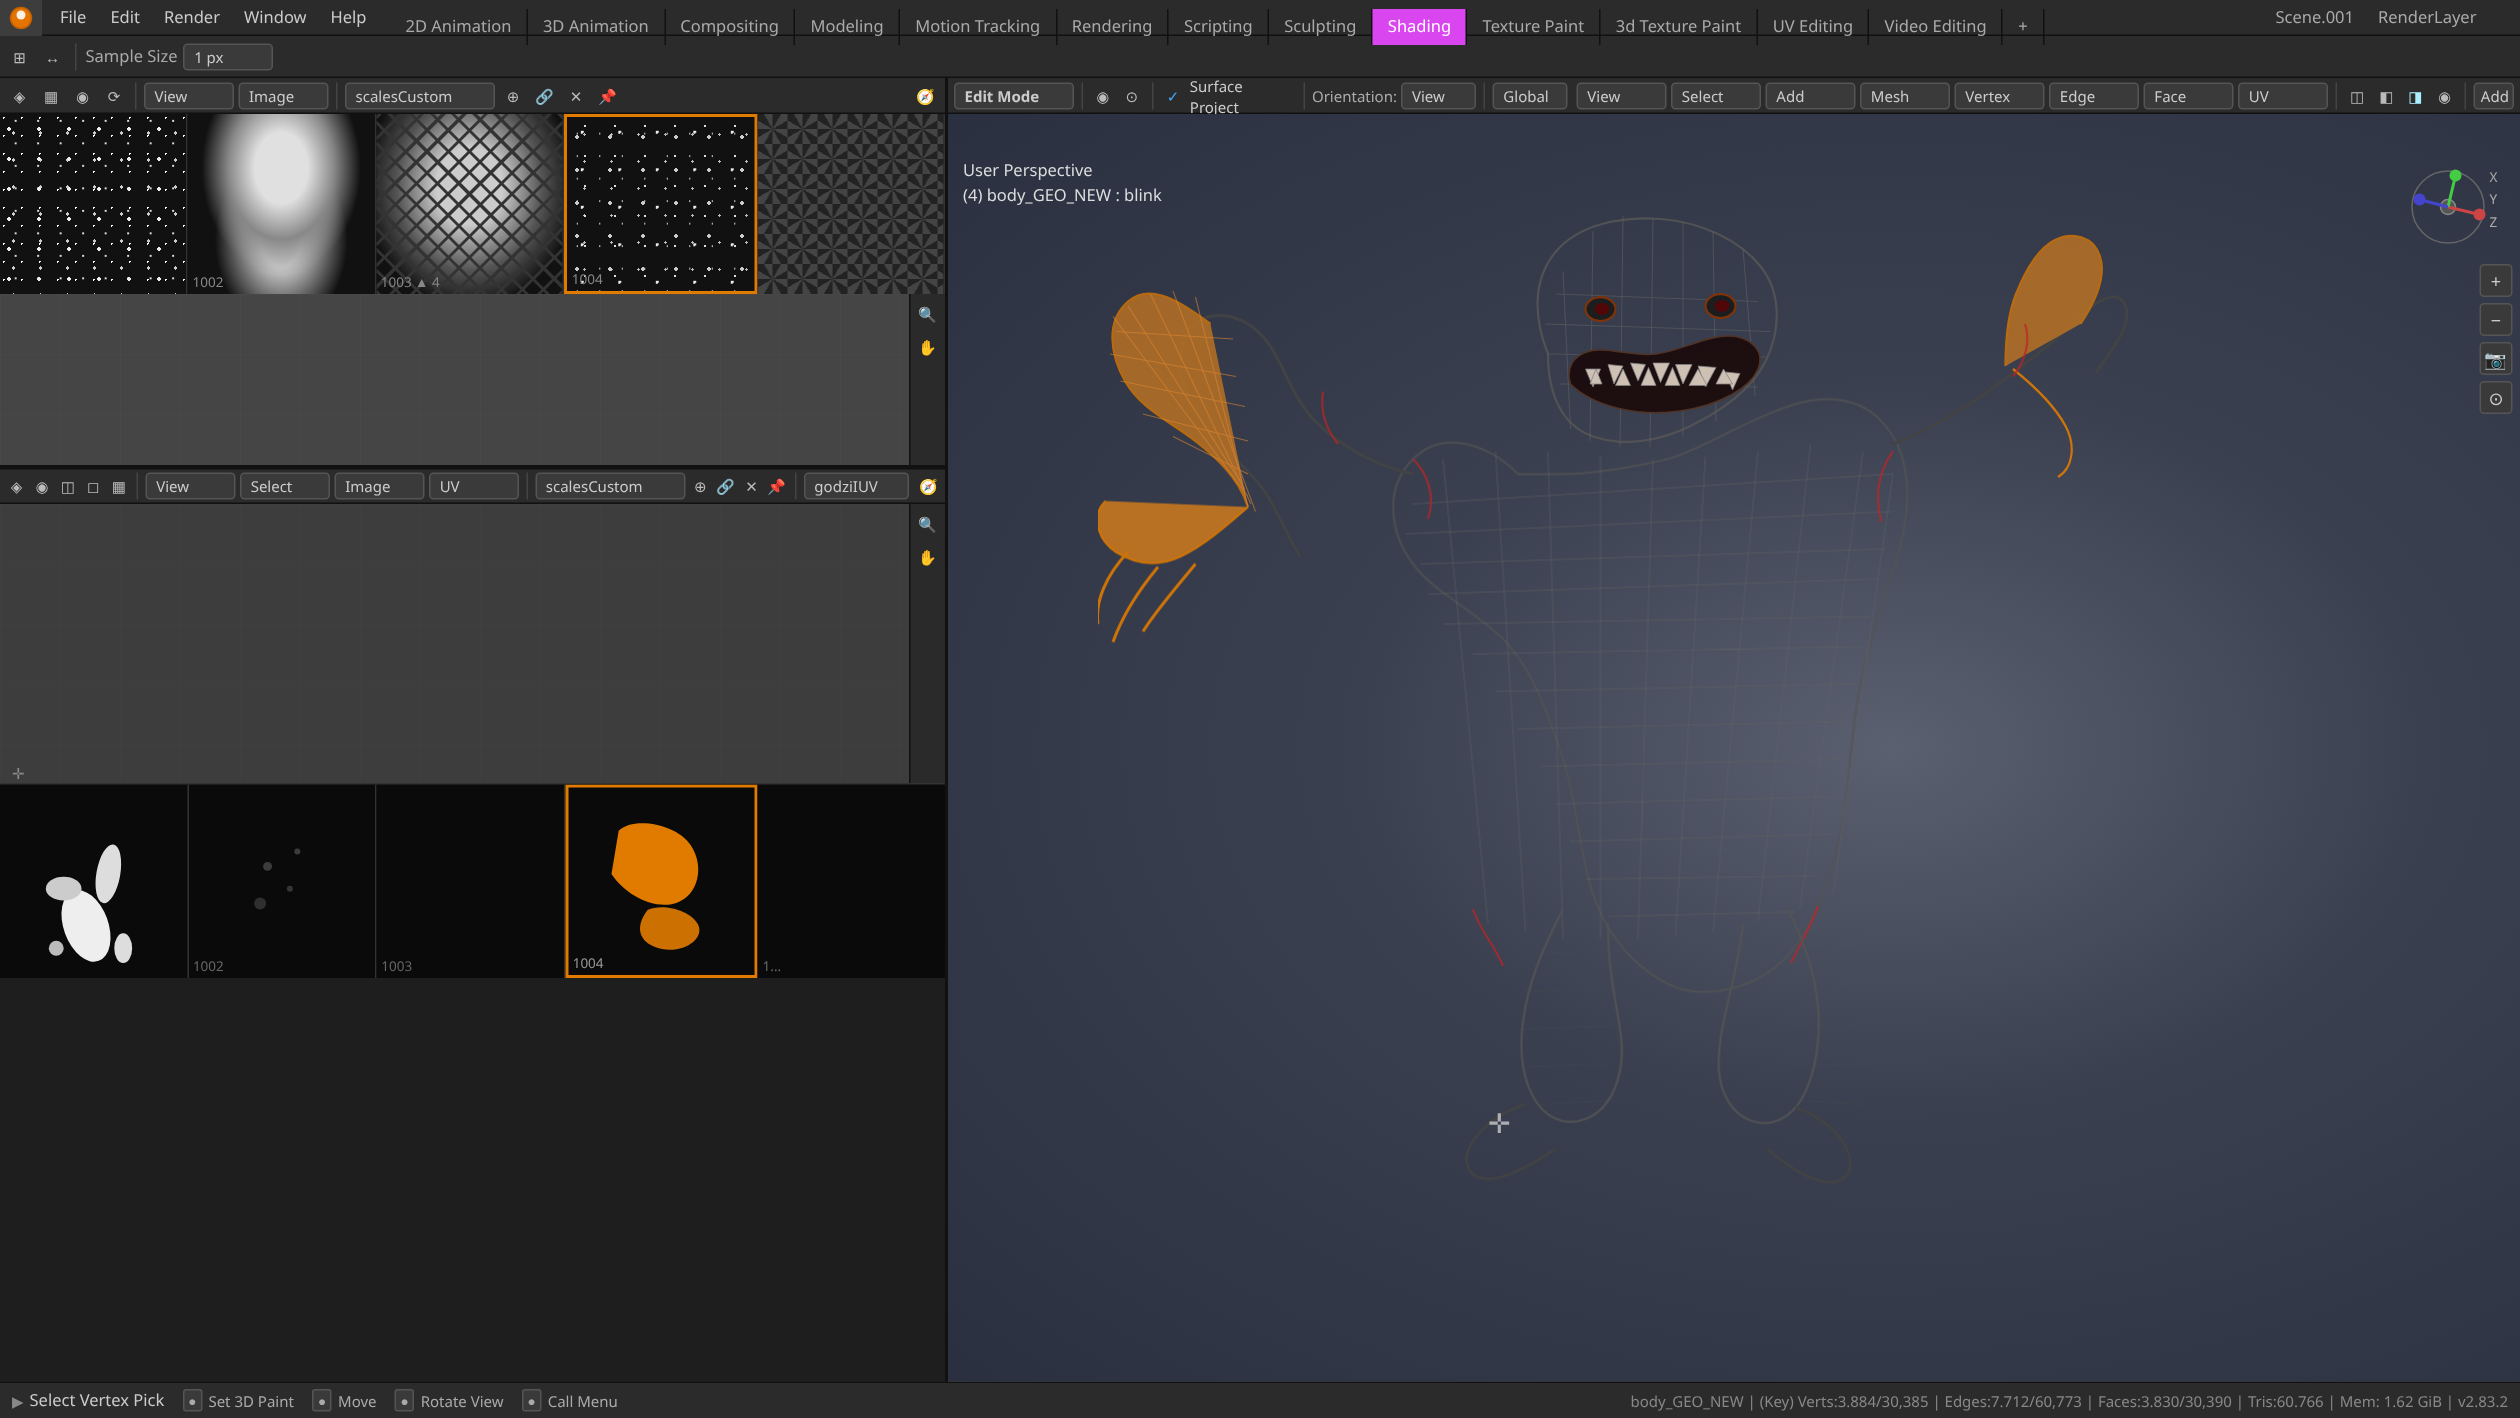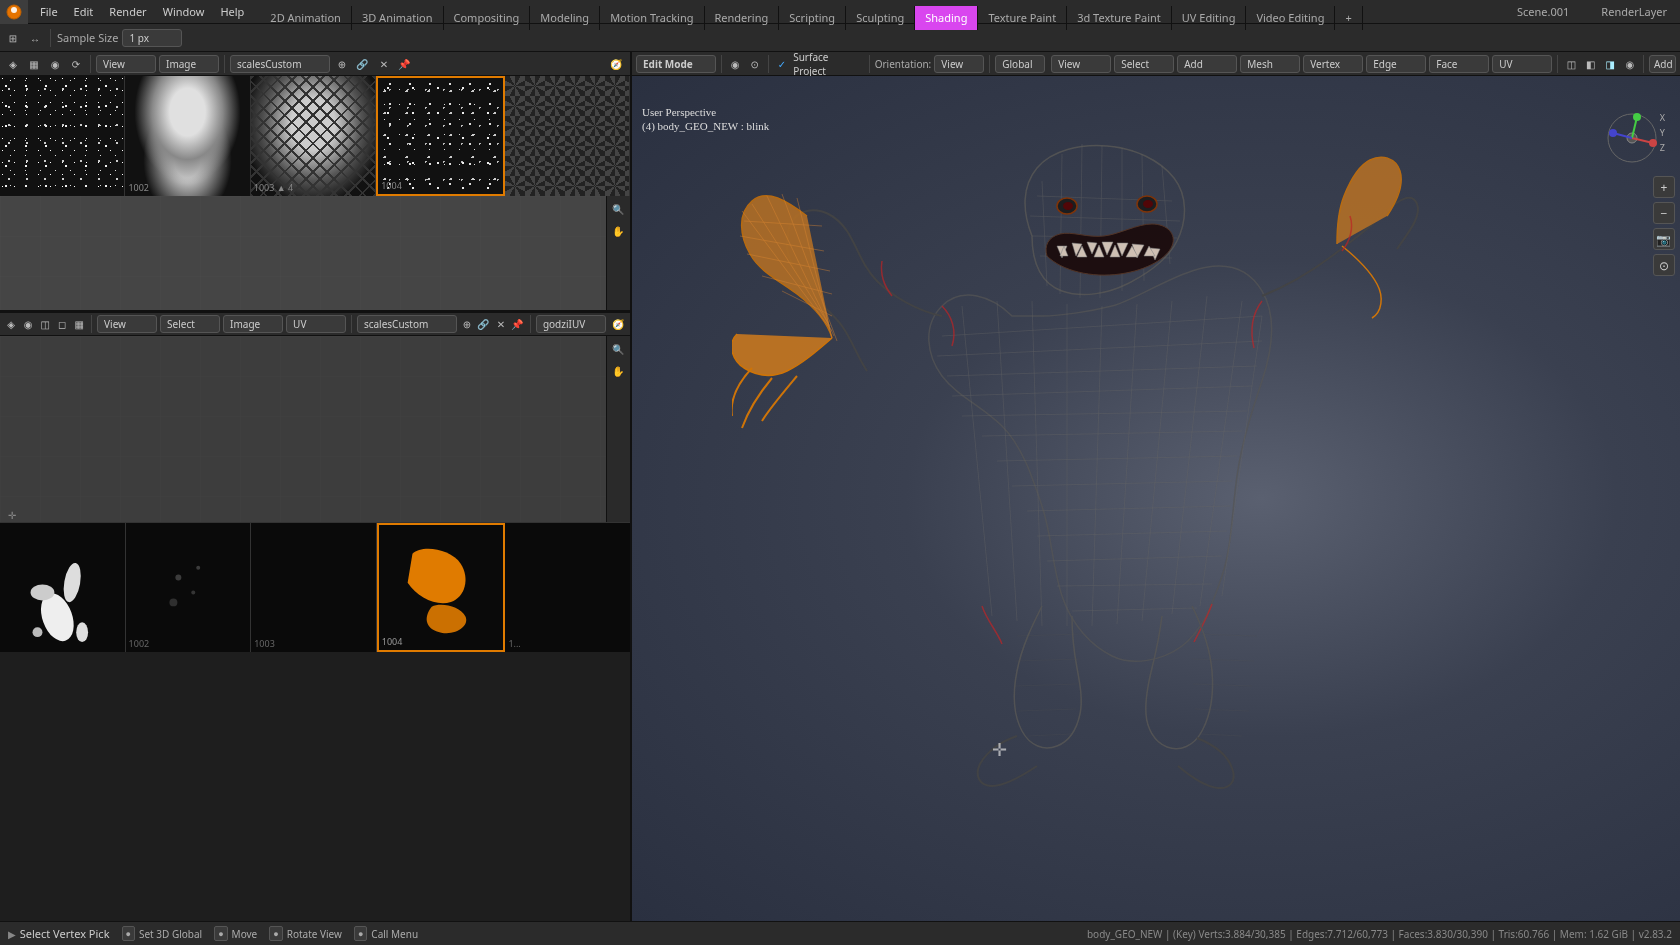--- a/index.html
+++ b/index.html
@@ -59,22 +59,22 @@
       border-right: 1px solid #111;
       margin-top: 12px;
     }
     .workspace-tab.active {
       background: #d946ef;
       color: #fff;
     }
     .top-menubar .right-section {
       display: flex;
       align-items: center;
-      gap: 20px;
-      margin-right: 7px;
+      gap: 4px;
+      margin-right: 23px;
     }
     .top-right-info {
       color: #aaa;
       font-size: 11px;
       padding: 0 6px;
     }
 
     
     .second-toolbar {
       height: 28px;
@@ -220,21 +220,20 @@
       position: relative;
     }
 
     
     .viewport-info {
       position: absolute;
       top: 30px;
       left: 10px;
       color: #ddd;
       font-size: 11px;
-      font-family: Liberation Serif, serif;
     }
 
     
     .nav-gizmo {
       position: absolute;
       top: 30px;
       right: 30px;
       width: 50px;
       height: 50px;
     }
@@ -802,21 +801,21 @@
   </div>
 </div>
 
 <div class="status-bar" style="position:fixed; bottom:0; left:0; right:0; height:24px; background:#2b2b2b; display:flex; align-items:center; padding:0 8px; border-top:1px solid #111; gap:12px; z-index:200;">
   <div style="display:flex; align-items:center; gap:4px; cursor:pointer;">
     <span style="font-size:10px;color:#888;">▶</span>
     <span style="font-size:11px;color:#ccc;">Select Vertex Pick</span>
   </div>
   <div class="status-item">
     <span class="key">●</span>
-    <span>Set 3D Global</span>
+    <span>Set 3D Paint</span>
   </div>
   <div class="status-item">
     <span class="key">●</span>
     <span>Move</span>
   </div>
   <div class="status-item">
     <span class="key">●</span>
     <span>Rotate View</span>
   </div>
   <div class="status-item">

